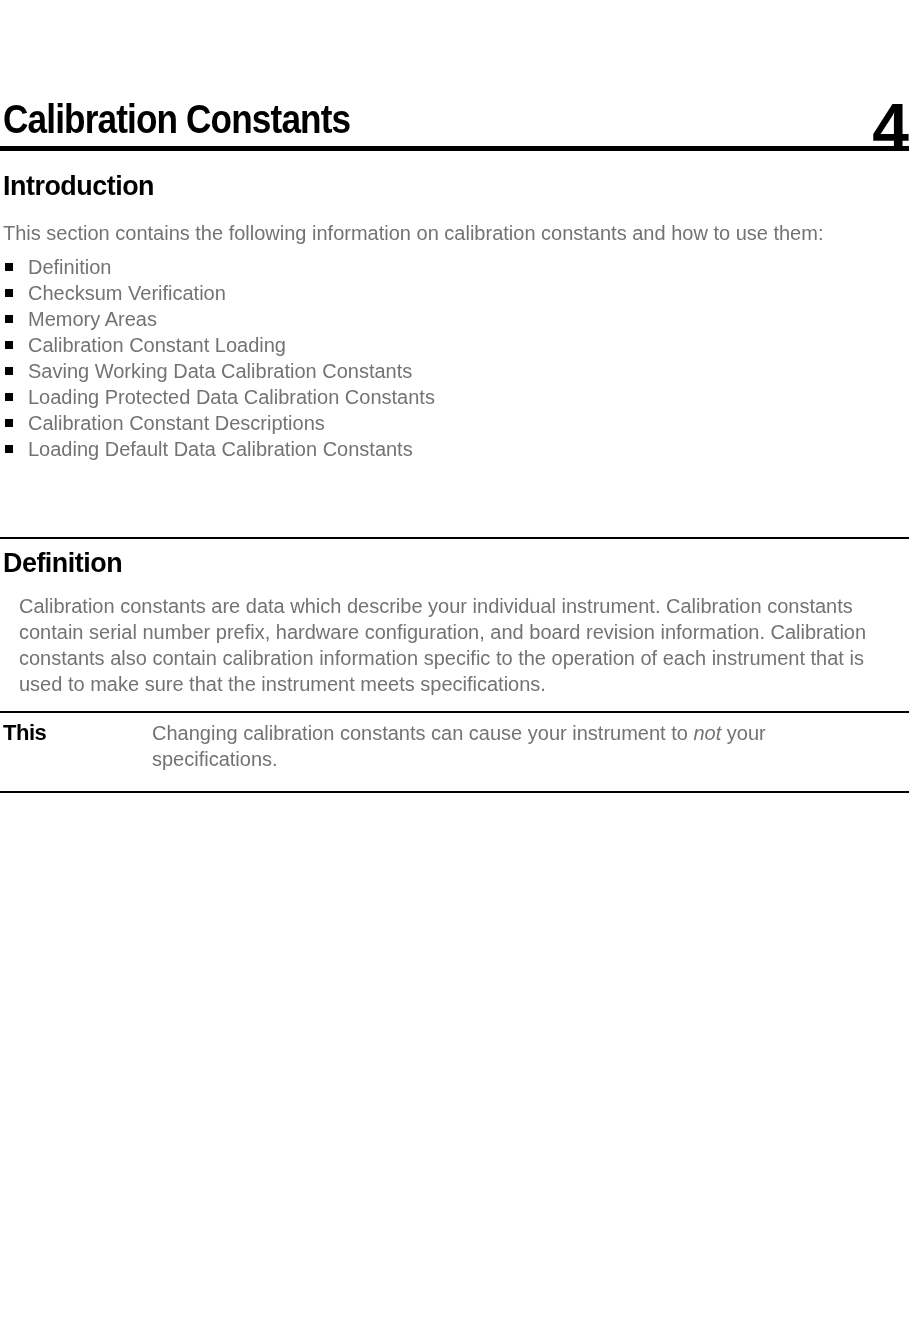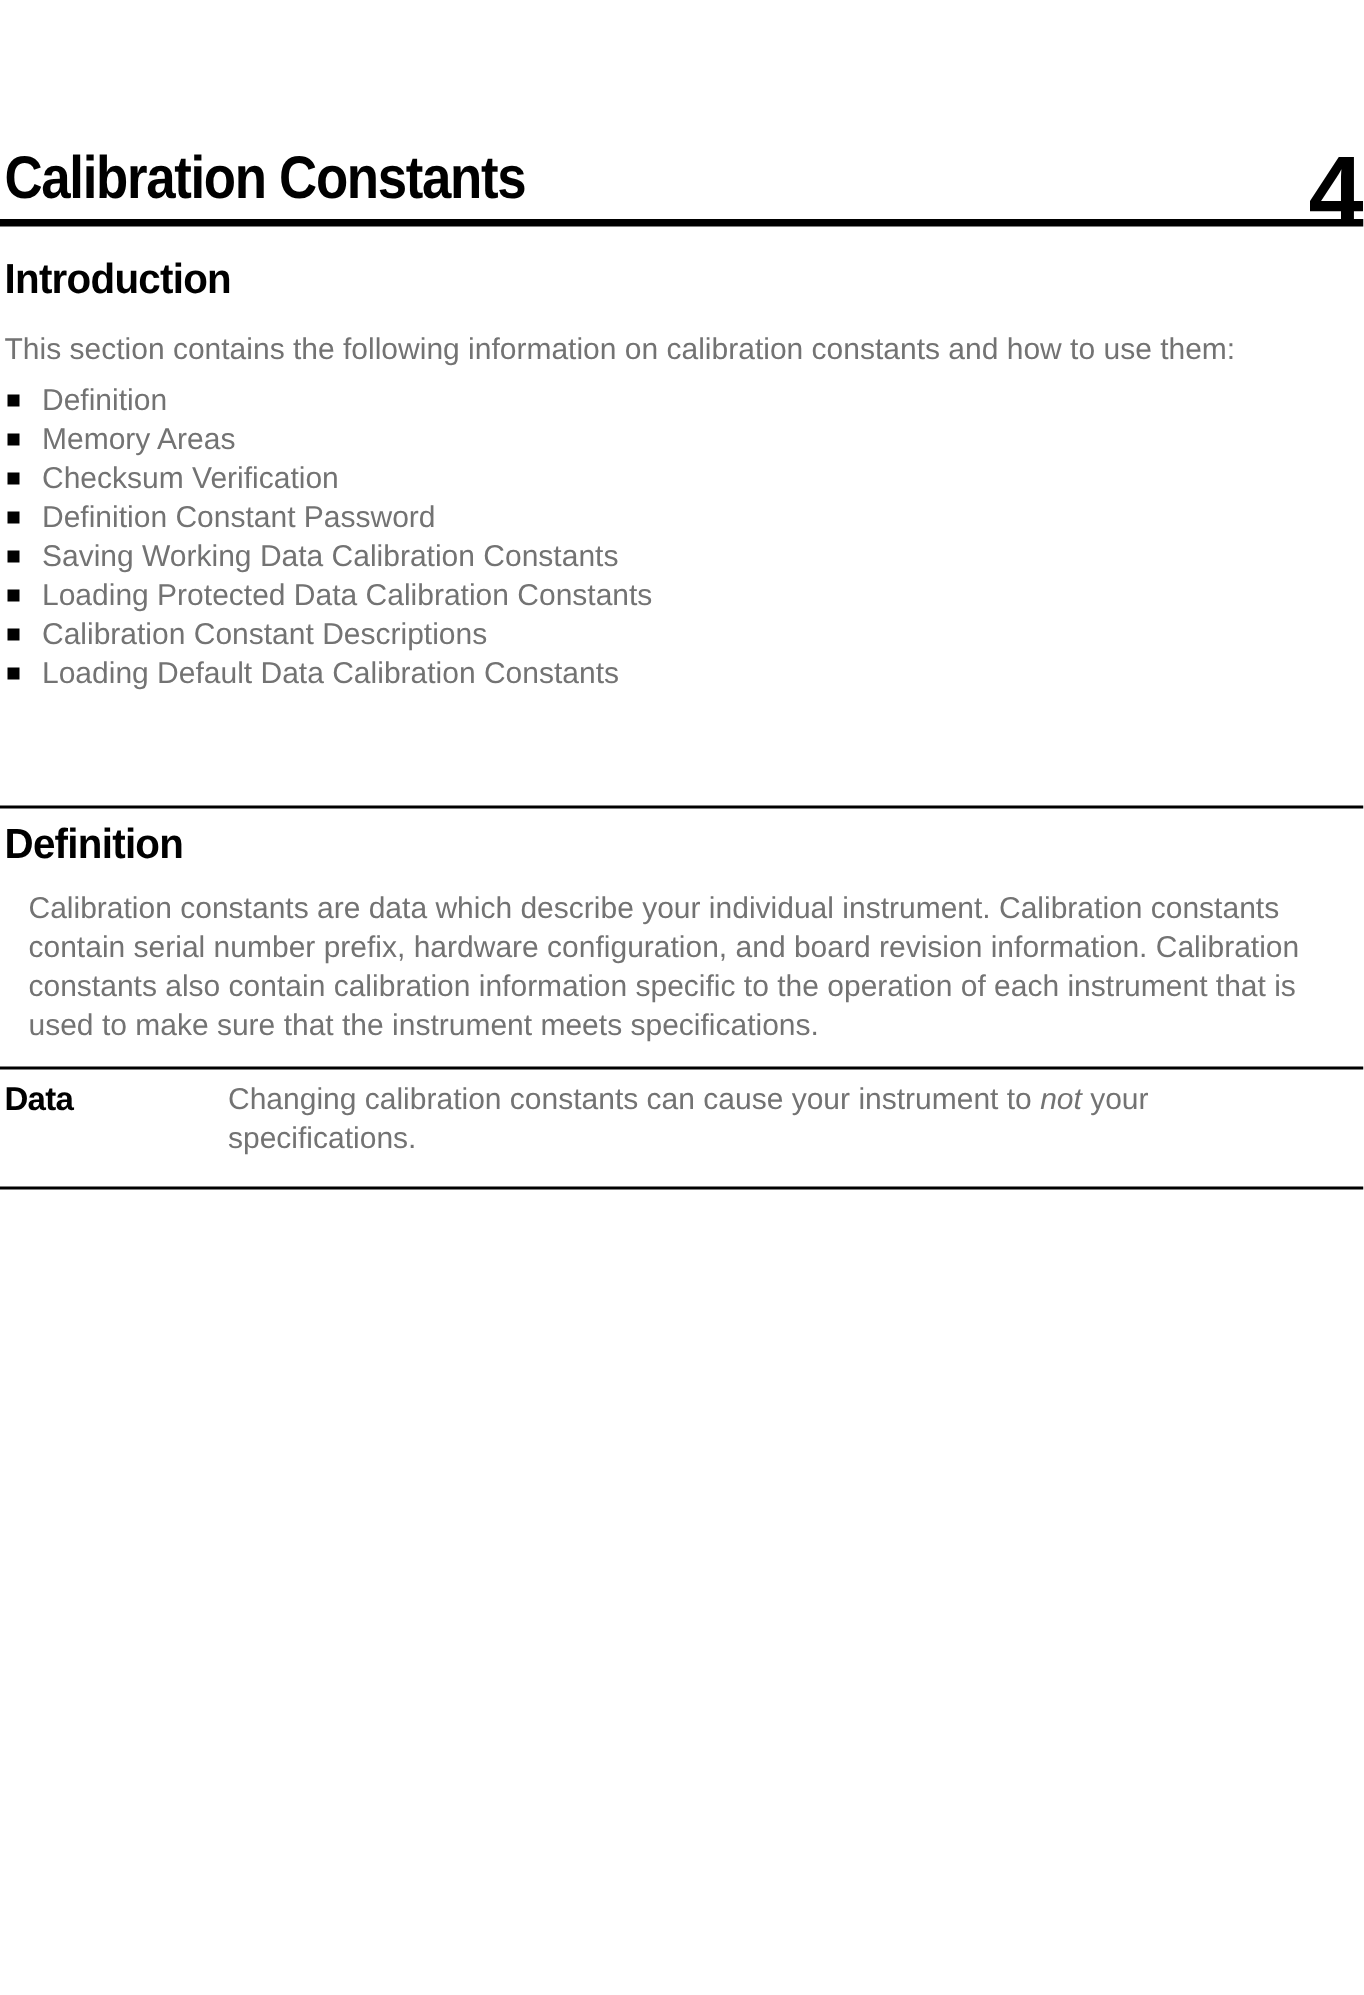--- a/index.html
+++ b/index.html
@@ -128,39 +128,39 @@
 
   <h1 class="page-title sans">Calibration Constants</h1>
 
   <div class="rule rule-thick"></div>
 
   <section>
     <h2 class="section-heading intro-heading sans">Introduction</h2>
     <p class="lead serif">This section contains the following information on calibration constants and how to use them:</p>
     <ul class="bullet-list serif">
         <li>Definition</li>
+        <li>Checksum Verification</li>
         <li>Memory Areas</li>
-        <li>Checksum Verification</li>
-        <li>Definition Constant Password</li>
+        <li>Calibration Constant Loading</li>
         <li>Saving Working Data Calibration Constants</li>
         <li>Loading Protected Data Calibration Constants</li>
         <li>Calibration Constant Descriptions</li>
         <li>Loading Default Data Calibration Constants</li>
       </ul>
   </section>
 
   <div class="rule rule-thin rule-definition"></div>
 
   <section>
     <h2 class="section-heading definition-heading sans">Definition</h2>
     <p class="definition-body serif">Calibration constants are data which describe your individual instrument. Calibration constants contain serial number prefix, hardware configuration, and board revision information. Calibration constants also contain calibration information specific to the operation of each instrument that is used to make sure that the instrument meets specifications.</p>
   </section>
 
   <div class="note-block">
     <div class="rule rule-thin rule-note-top"></div>
     <div class="note-row">
-      <div class="note-label sans">Data</div>
+      <div class="note-label sans">This</div>
       <p class="note-text serif"><span>Changing calibration constants can cause your instrument to </span><em>not</em><span> your specifications.</span></p>
     </div>
     <div class="rule rule-thin rule-note-bottom"></div>
   </div>
 
 </div>
 
 </body></html>

